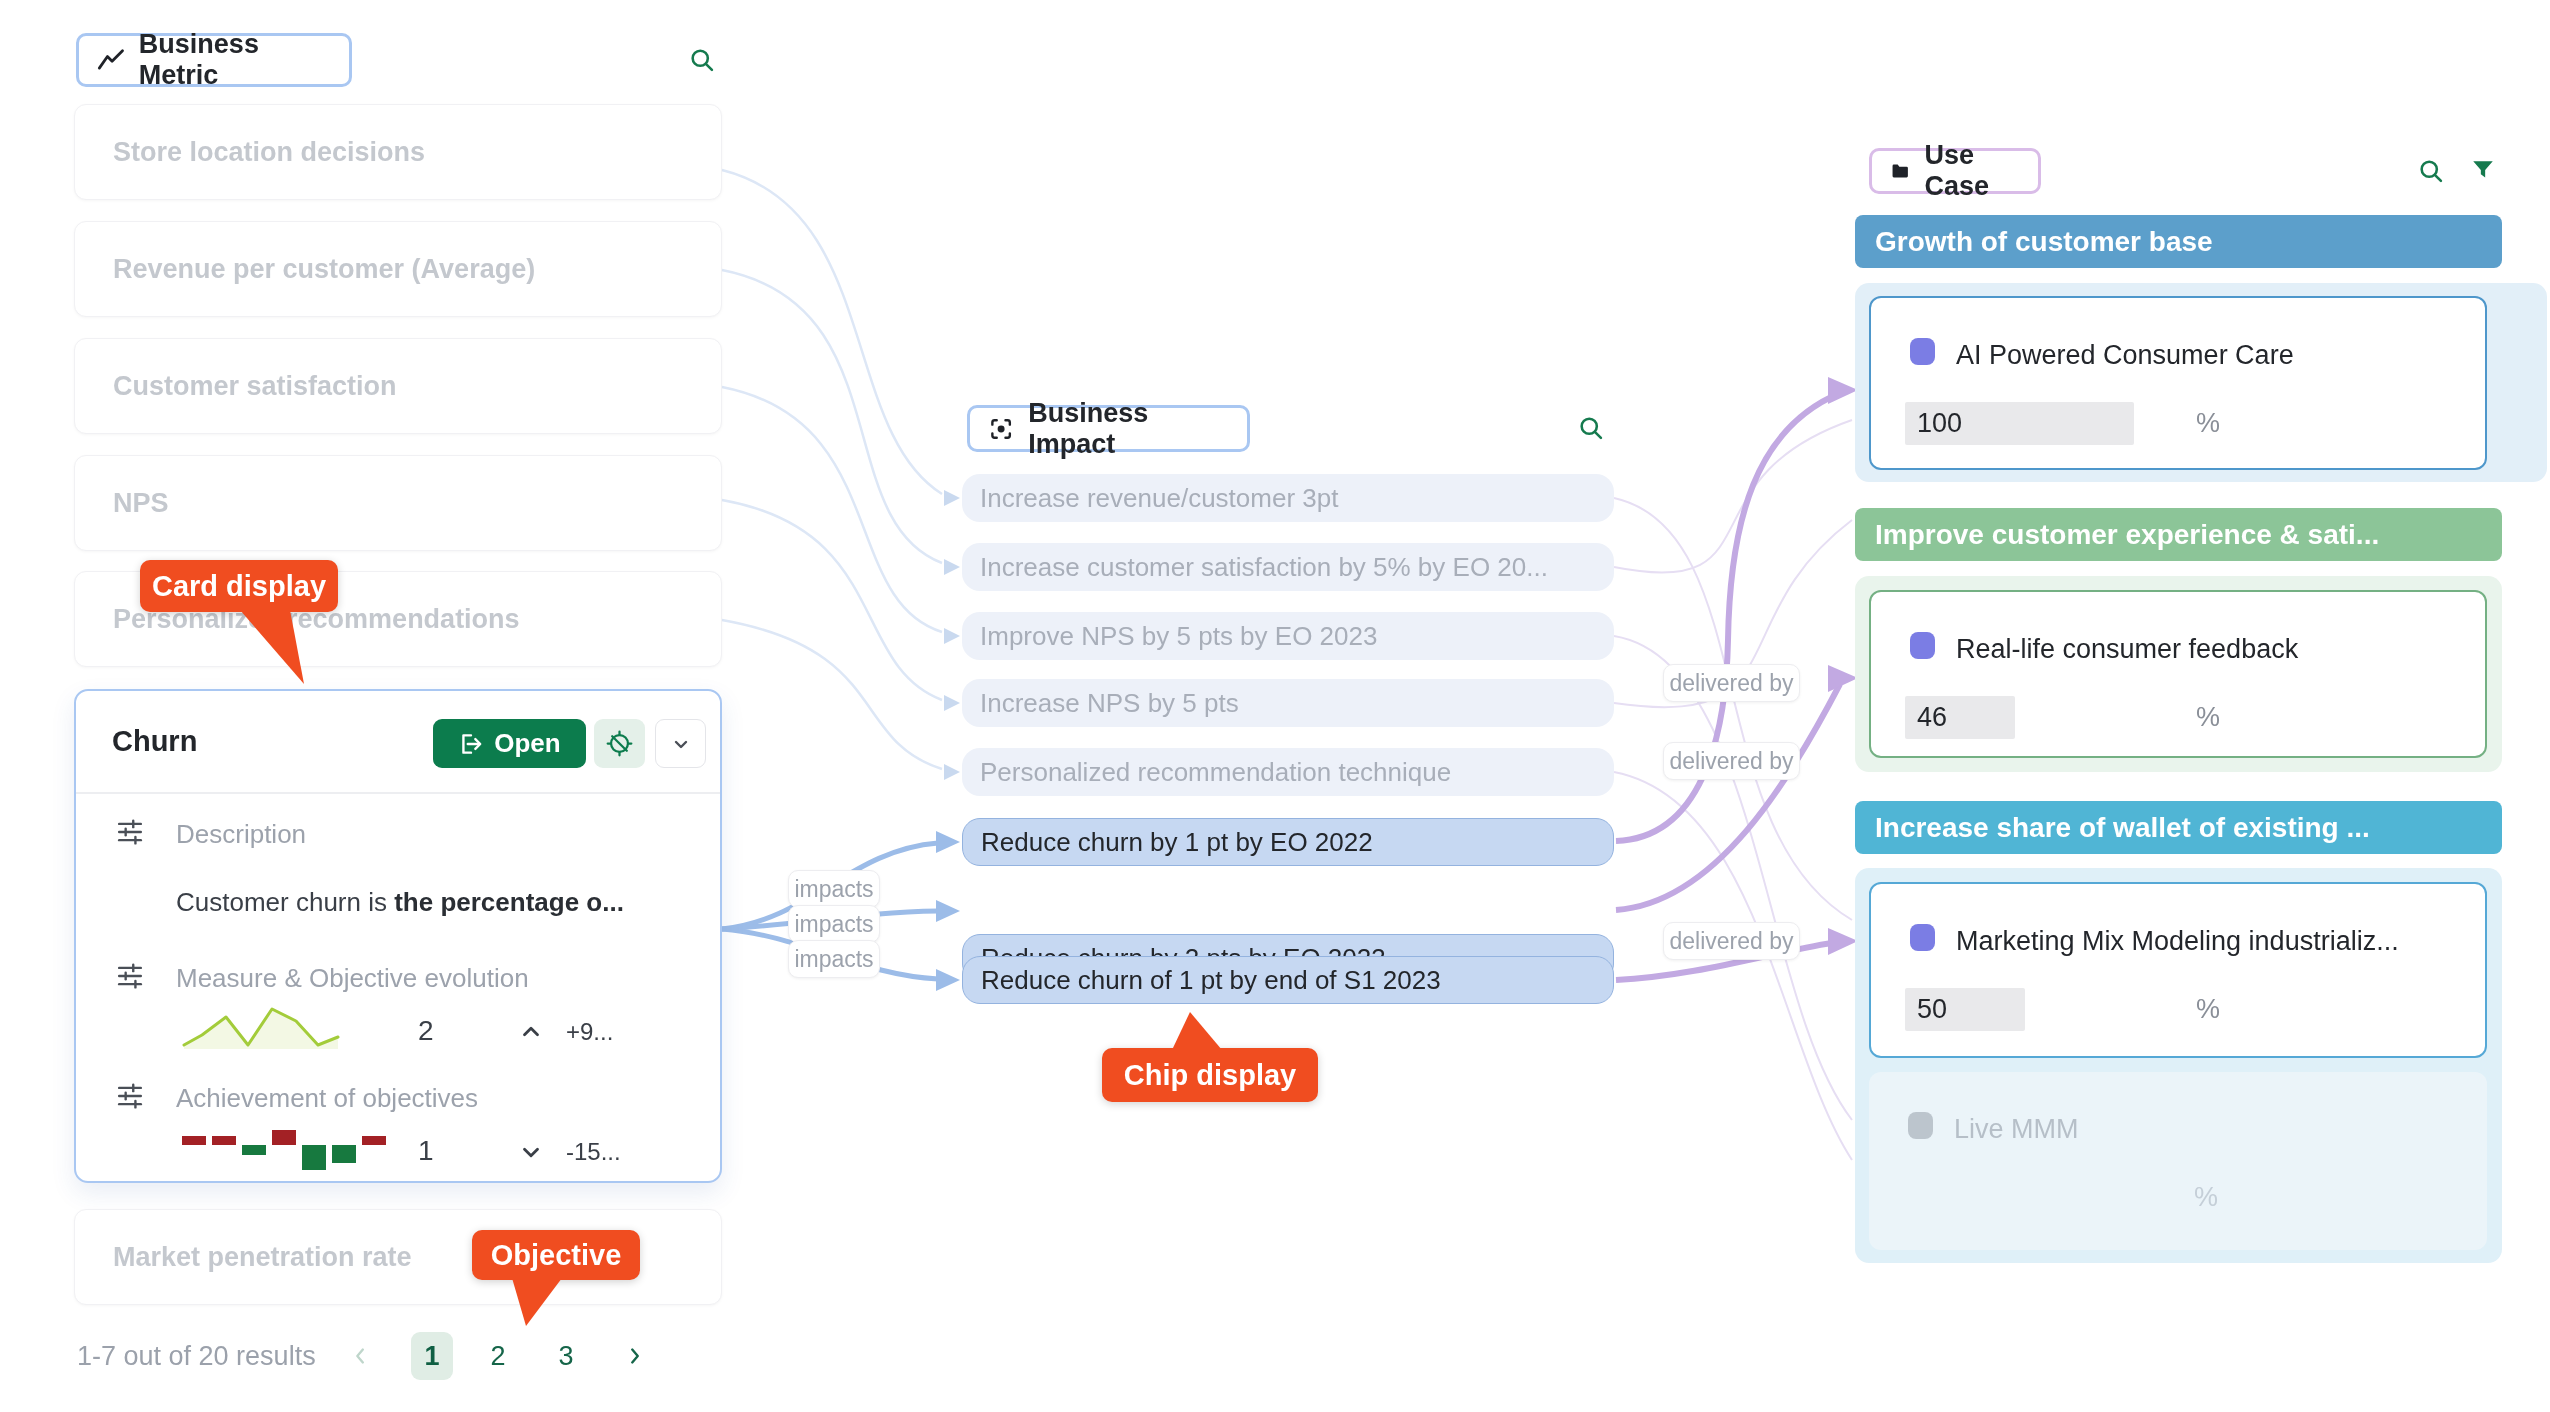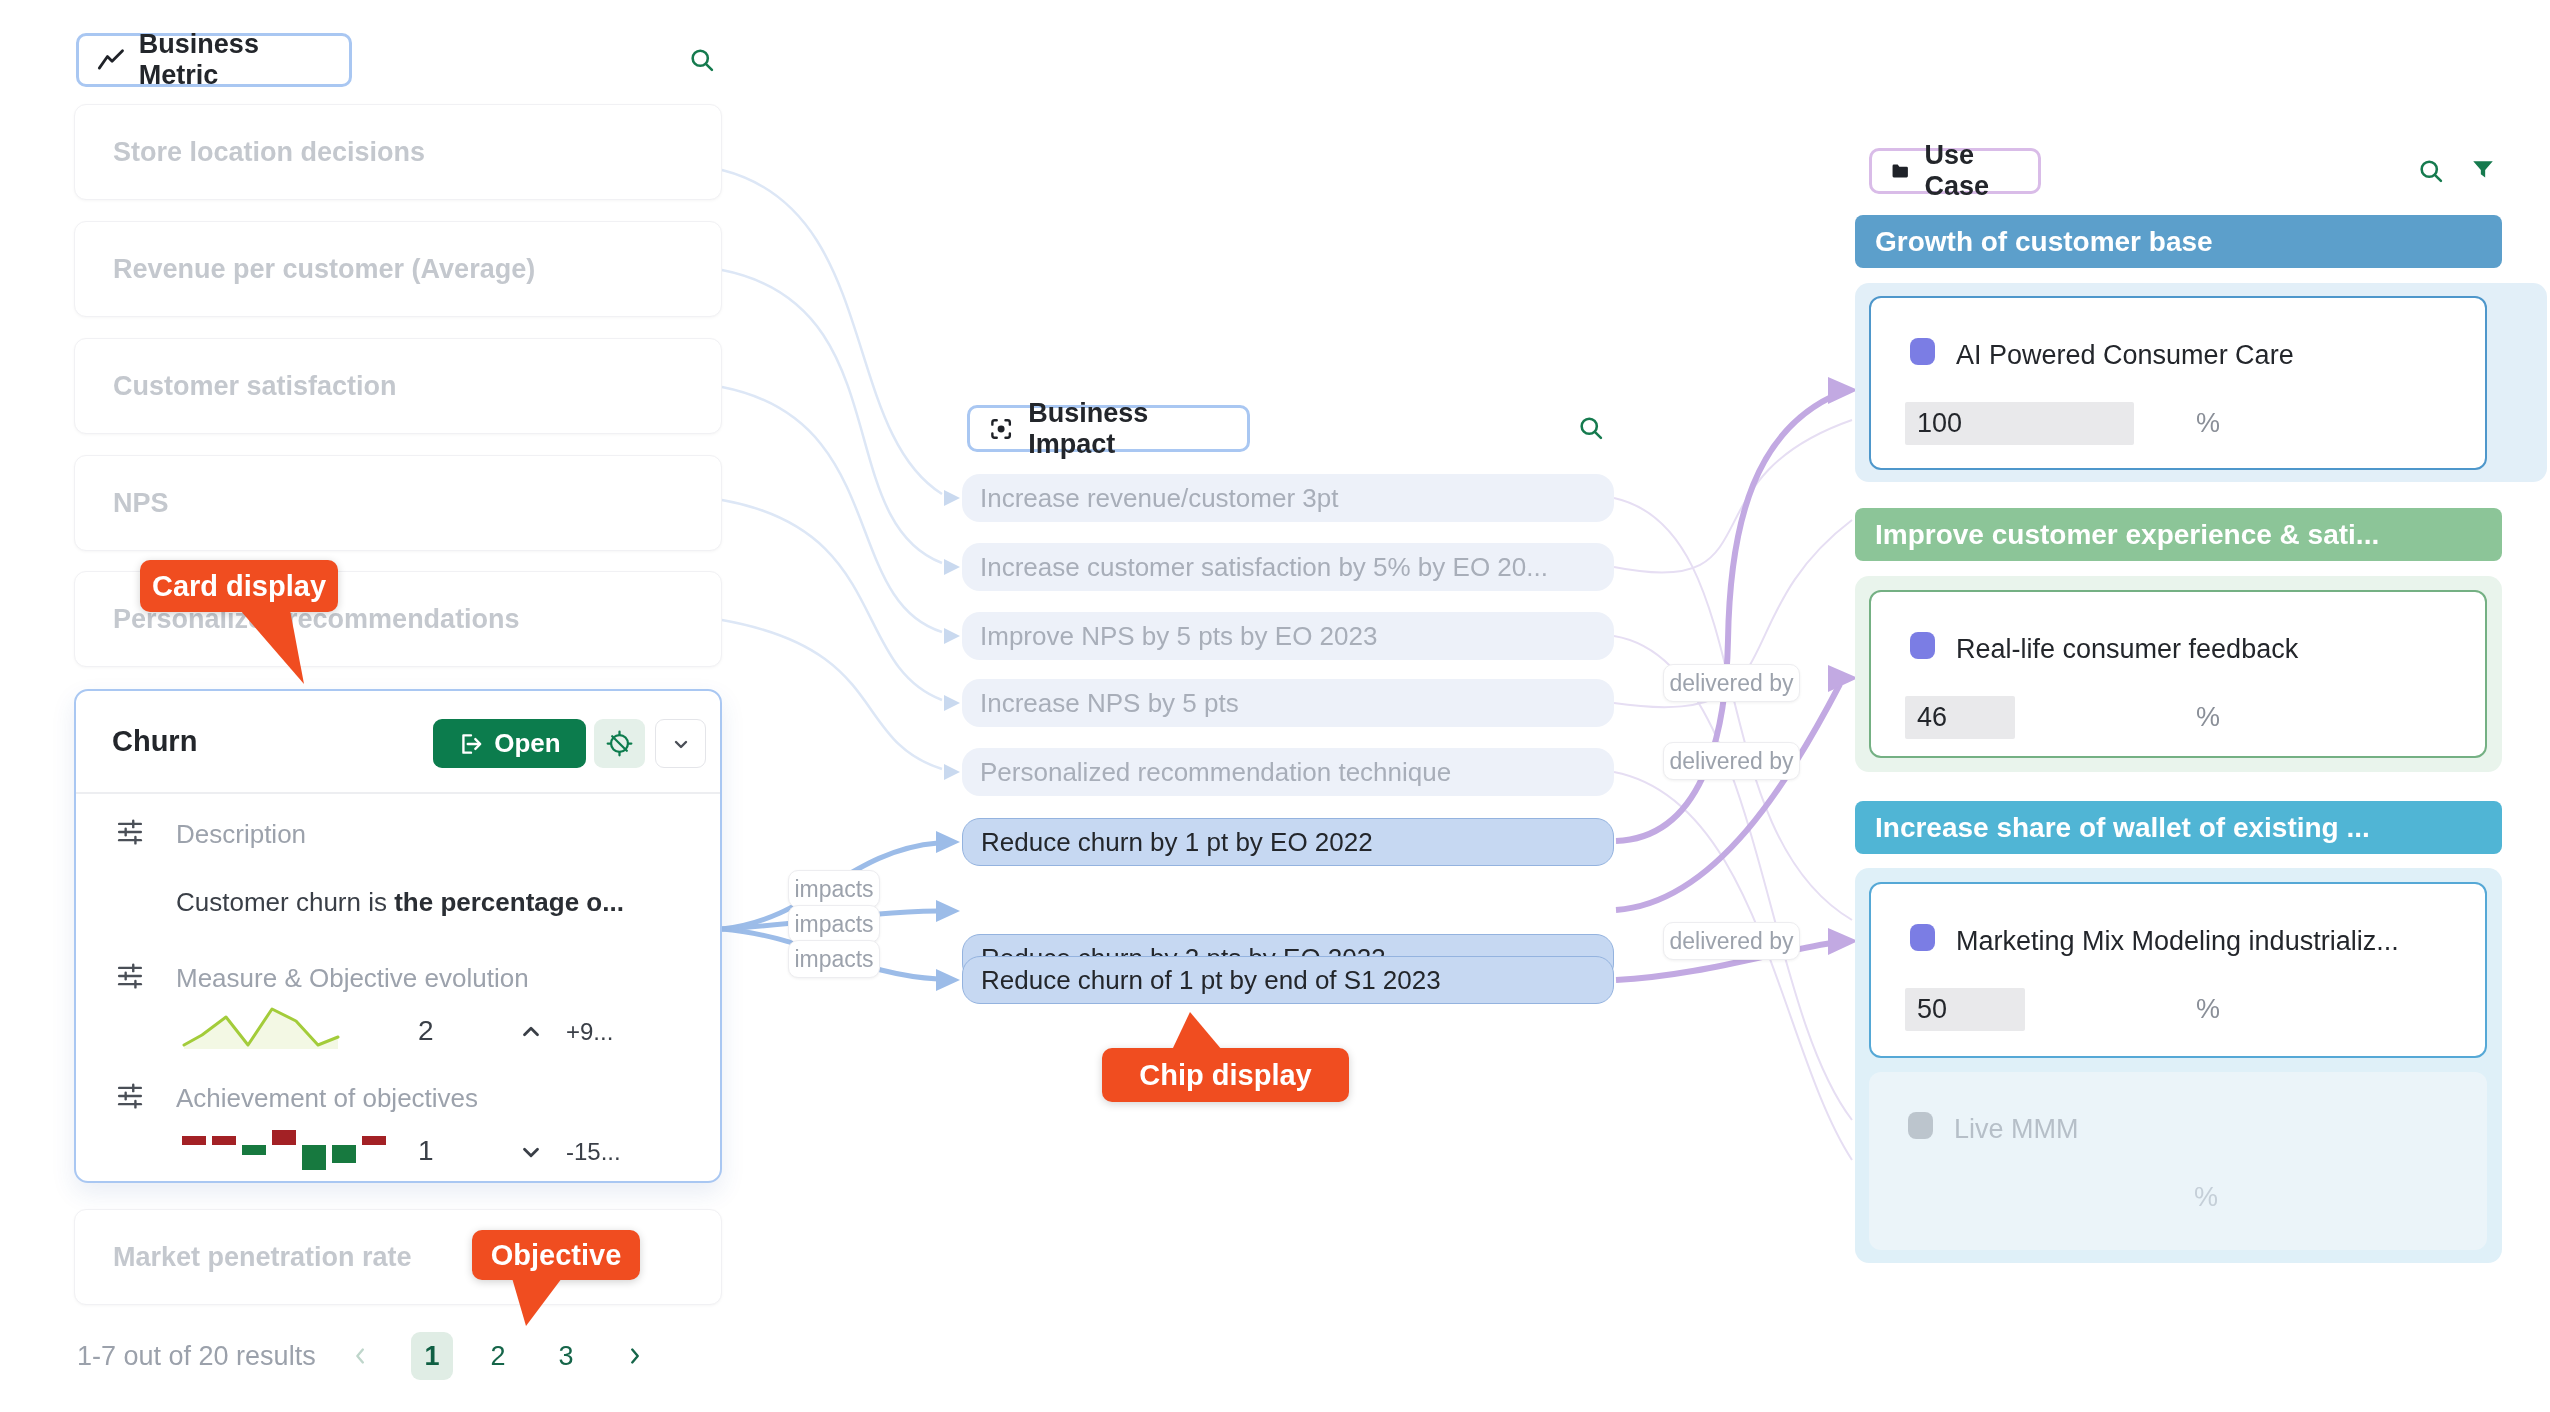--- a/index.html
+++ b/index.html
@@ -390,21 +390,21 @@
     </div>
   </div>
 
   <div class="callout" style="left:140px;top:560px;width:198px;height:52px;">
     <svg style="left:90px;top:50px;" width="90" height="80" viewBox="0 0 90 80">
       <polygon points="10,0 60,0 74,74" fill="#f04d20"></polygon>
     </svg>
     <span style="position:relative;">Card display</span>
   </div>
 
-  <div class="callout" style="left:1102px;top:1048px;width:247px;height:54px;">
+  <div class="callout" style="left:1102px;top:1048px;width:216px;height:54px;">
     <svg style="left:58px;top:-36px;" width="70" height="38" viewBox="0 0 70 38">
       <polygon points="12,38 62,38 30,0" fill="#f04d20"></polygon>
     </svg>
     <span style="position:relative;">Chip display</span>
   </div>
 
   <div class="callout" style="left:472px;top:1230px;width:168px;height:50px;">
     <svg style="left:30px;top:48px;" width="70" height="52" viewBox="0 0 70 52">
       <polygon points="10,0 60,0 24,48" fill="#f04d20"></polygon>
     </svg>

